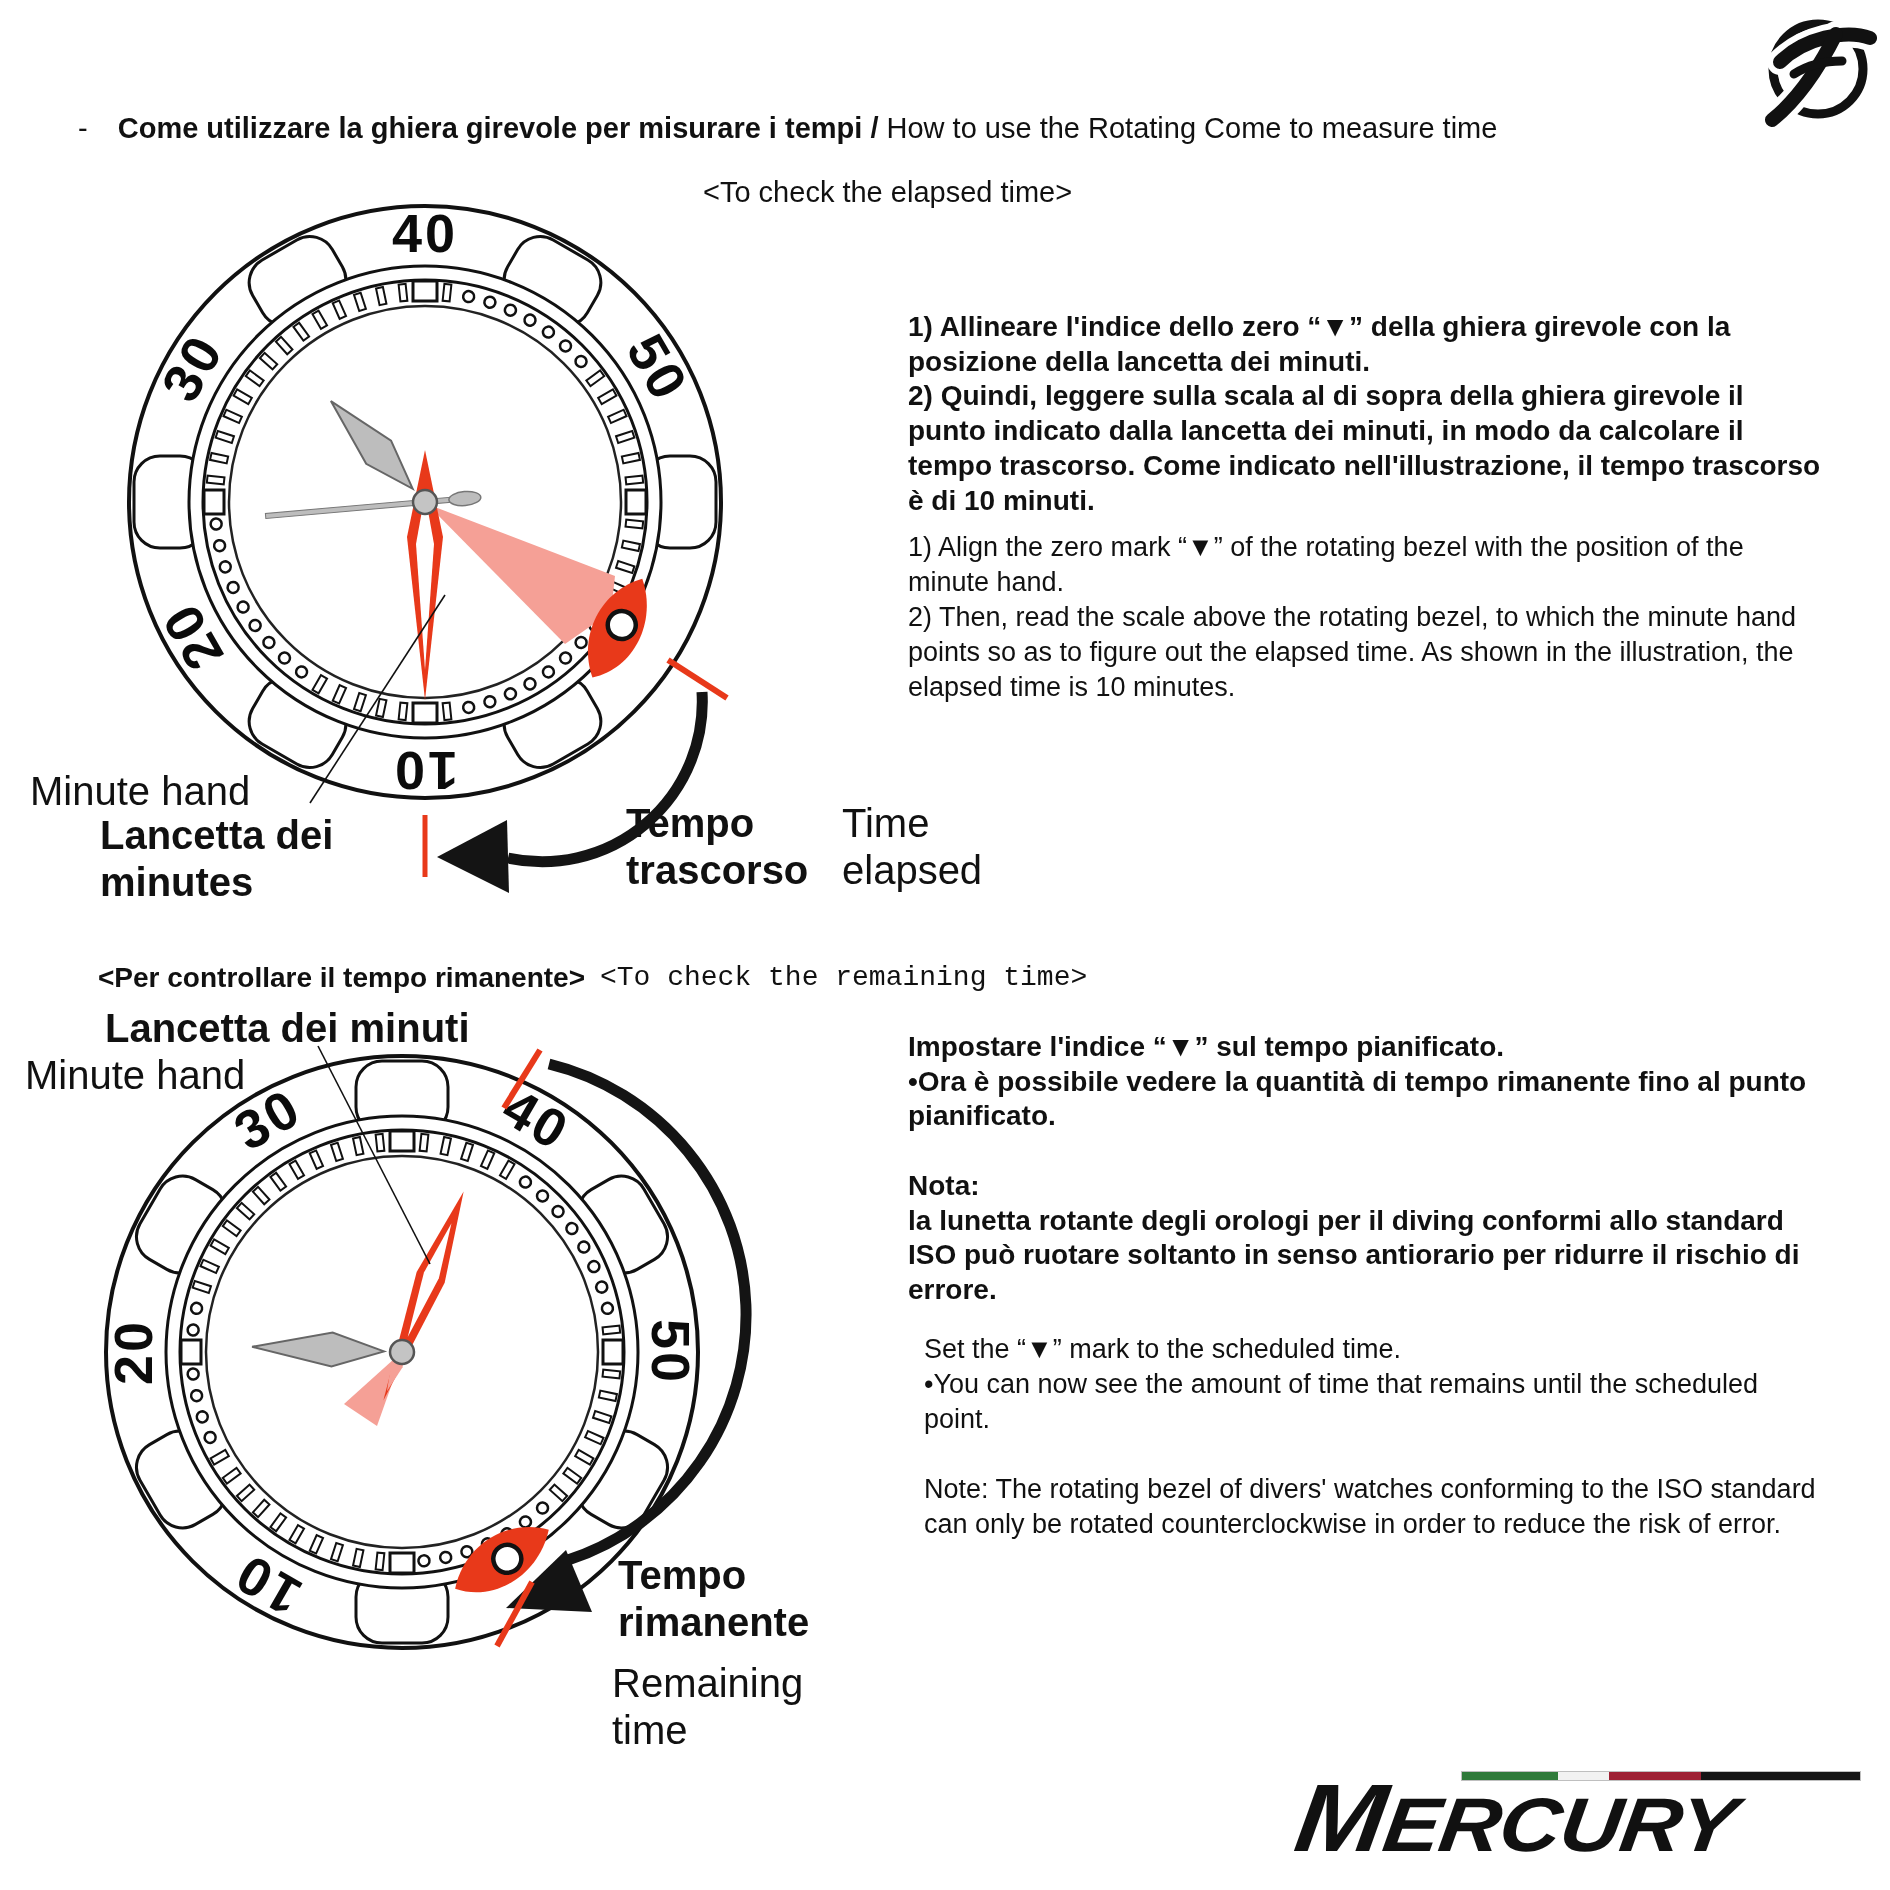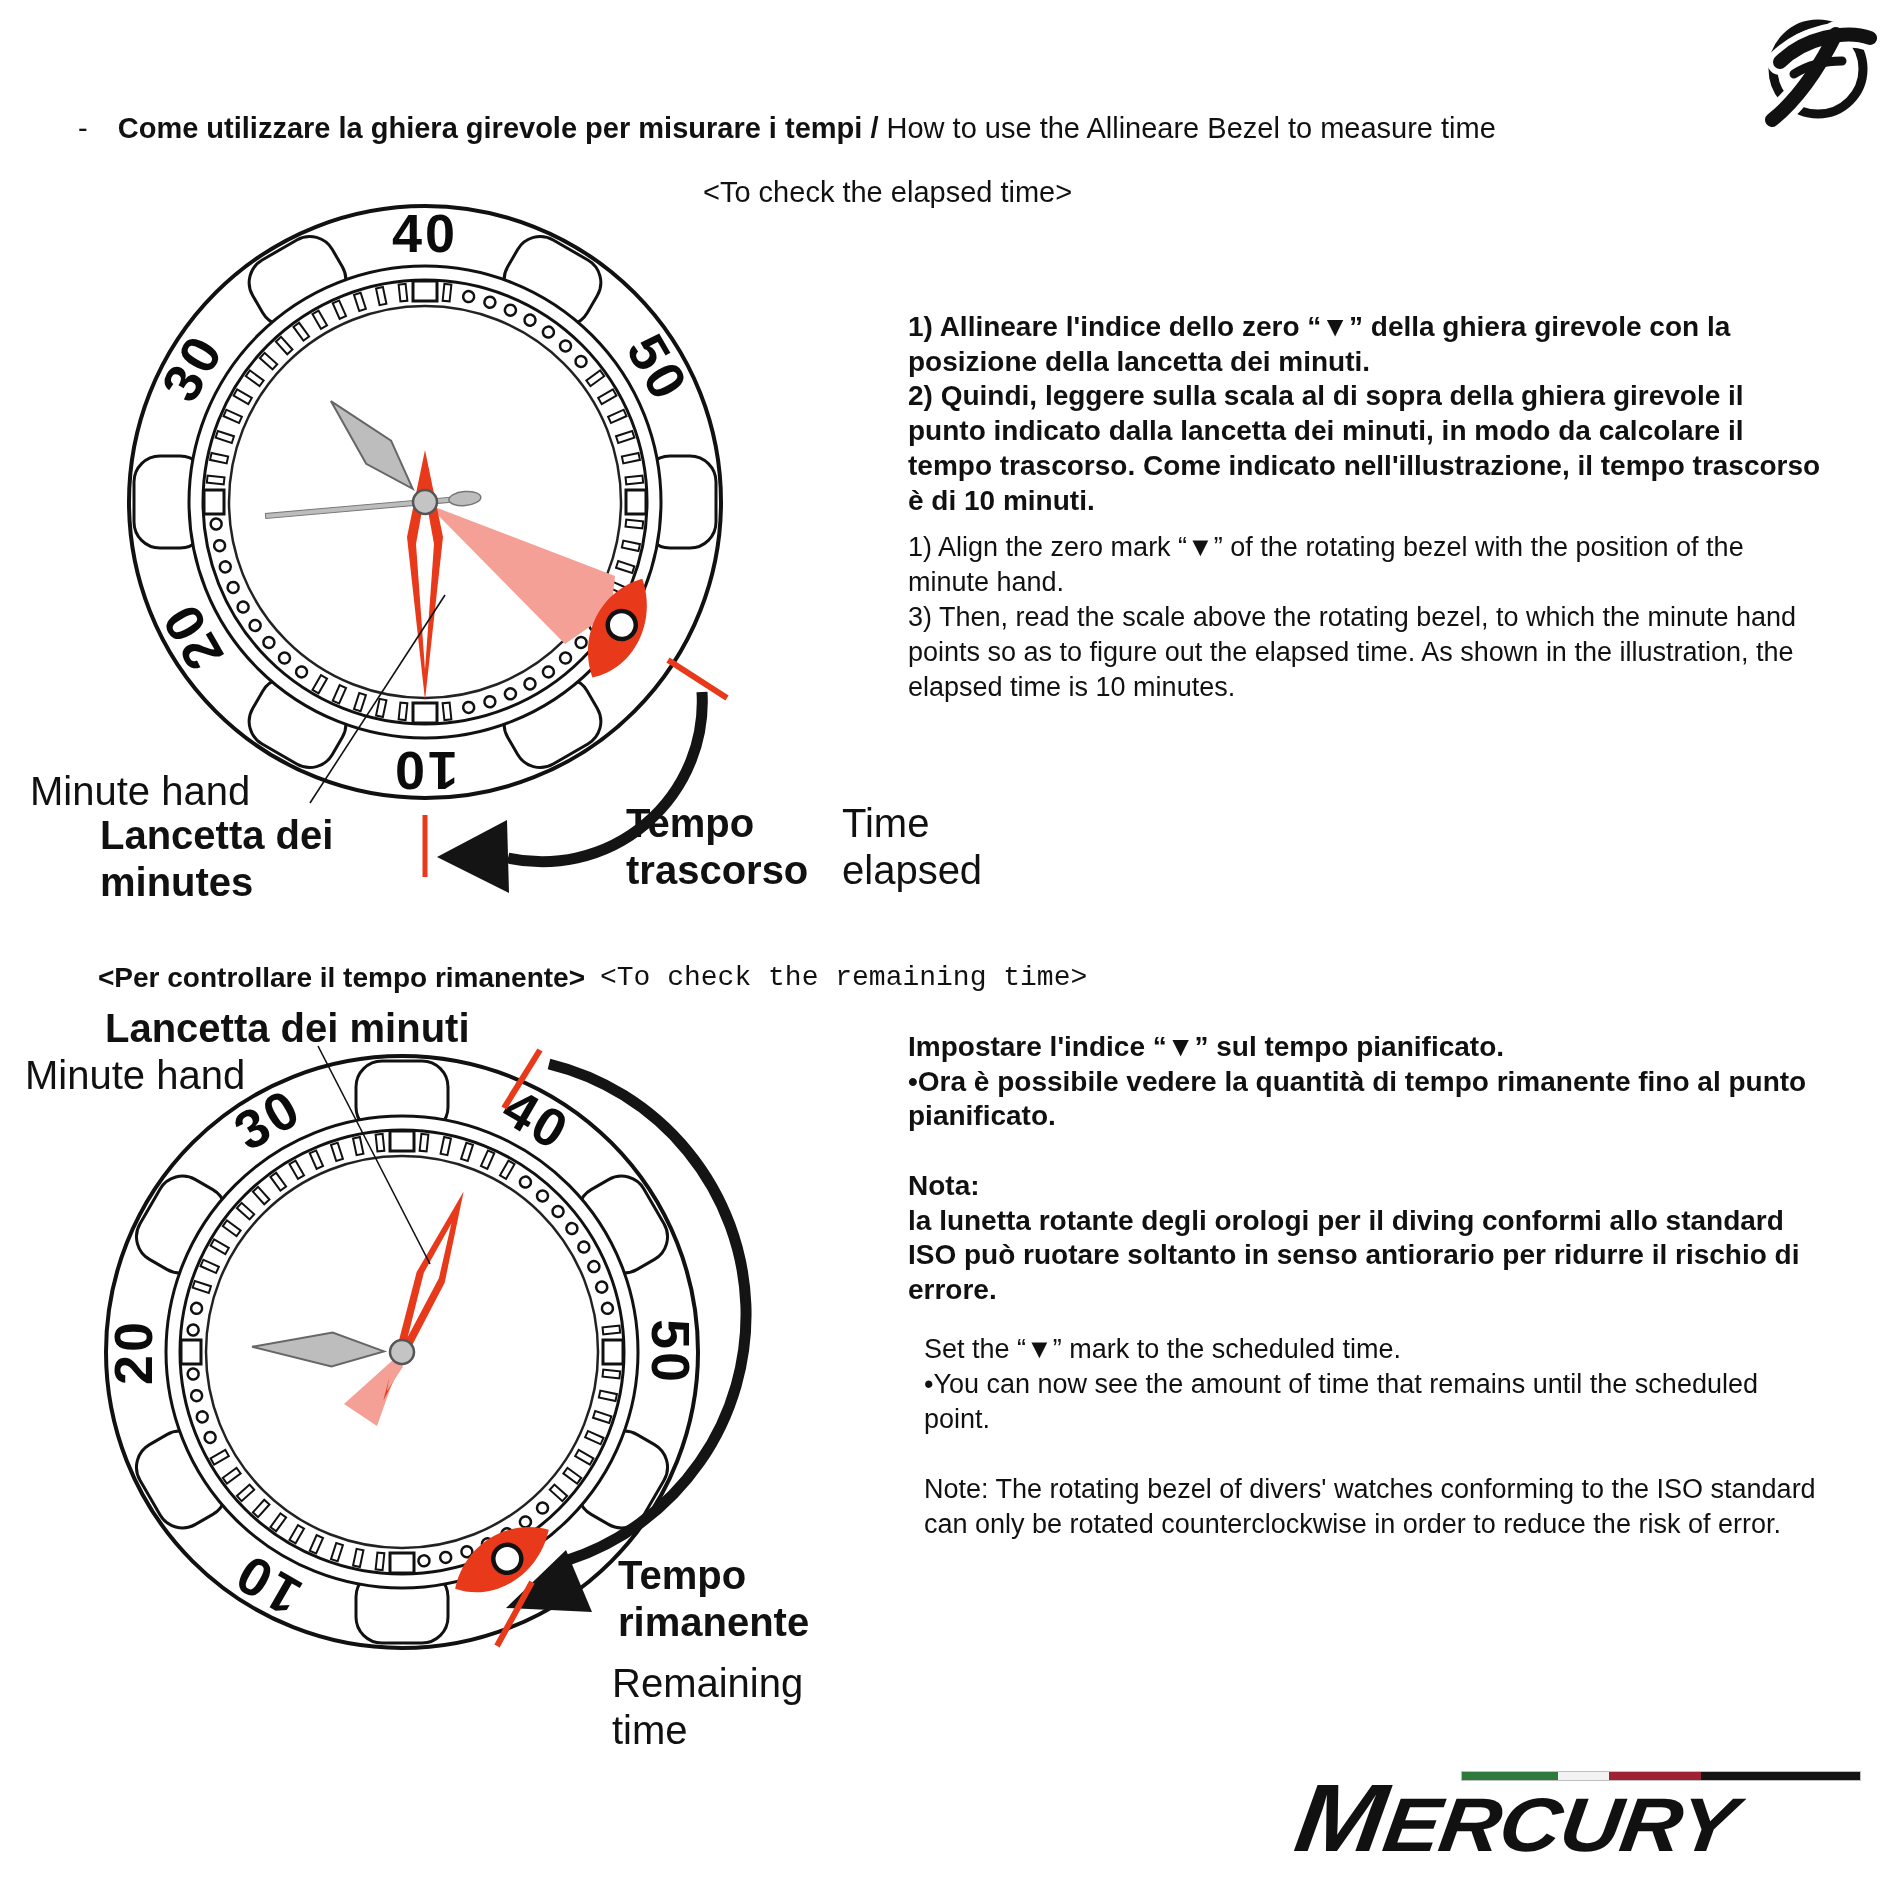--- a/index.html
+++ b/index.html
@@ -33,34 +33,34 @@
     <path d="M30,54 C54,30 96,21 120,30" fill="none" stroke="#fff" stroke-width="26" stroke-linecap="round"></path>
     <path d="M86,26 C72,54 52,88 22,112" fill="none" stroke="#fff" stroke-width="26" stroke-linecap="round"></path>
     <path d="M30,54 C54,30 96,21 120,30" fill="none" stroke="#111" stroke-width="14" stroke-linecap="round"></path>
     <path d="M86,26 C72,54 52,88 22,112" fill="none" stroke="#111" stroke-width="14" stroke-linecap="round"></path>
     <path d="M44,66 C58,57 76,53 92,53" fill="none" stroke="#111" stroke-width="9" stroke-linecap="round"></path>
   </svg>
 
   <div class="abs hdr" style="left:78px;top:112px;">
     <span>-</span>
     <span class="b" style="margin-left:22px;">Come utilizzare la ghiera girevole per misurare i tempi /</span>
-    <span>How to use the Allineare Bezel to measure time</span>
+    <span>How to use the Rotating Come to measure time</span>
   </div>
 
   <div class="abs sec" style="left:703px;top:176px;">&lt;To check the elapsed time&gt;</div>
 
   <div class="abs blk-it pre" style="left:908px;top:310px;">1) Allineare l'indice dello zero “▼” della ghiera girevole con la
 posizione della lancetta dei minuti.
 2) Quindi, leggere sulla scala al di sopra della ghiera girevole il
 punto indicato dalla lancetta dei minuti, in modo da calcolare il
 tempo trascorso. Come indicato nell'illustrazione, il tempo trascorso
 è di 10 minuti.</div>
   <div class="abs blk-en pre" style="left:908px;top:530px;">1) Align the zero mark “▼” of the rotating bezel with the position of the
 minute hand.
-3) Then, read the scale above the rotating bezel, to which the minute hand
+2) Then, read the scale above the rotating bezel, to which the minute hand
 points so as to figure out the elapsed time. As shown in the illustration, the
 elapsed time is 10 minutes.</div>
 
   <div class="abs lbl" style="left:30px;top:768px;">Minute hand</div>
   <div class="abs lbl-b pre" style="left:100px;top:812px;">Lancetta dei
 minutes</div>
   <div class="abs lbl-b pre" style="left:626px;top:800px;">Tempo
 trascorso</div>
   <div class="abs lbl pre" style="left:842px;top:800px;">Time
 elapsed</div>

